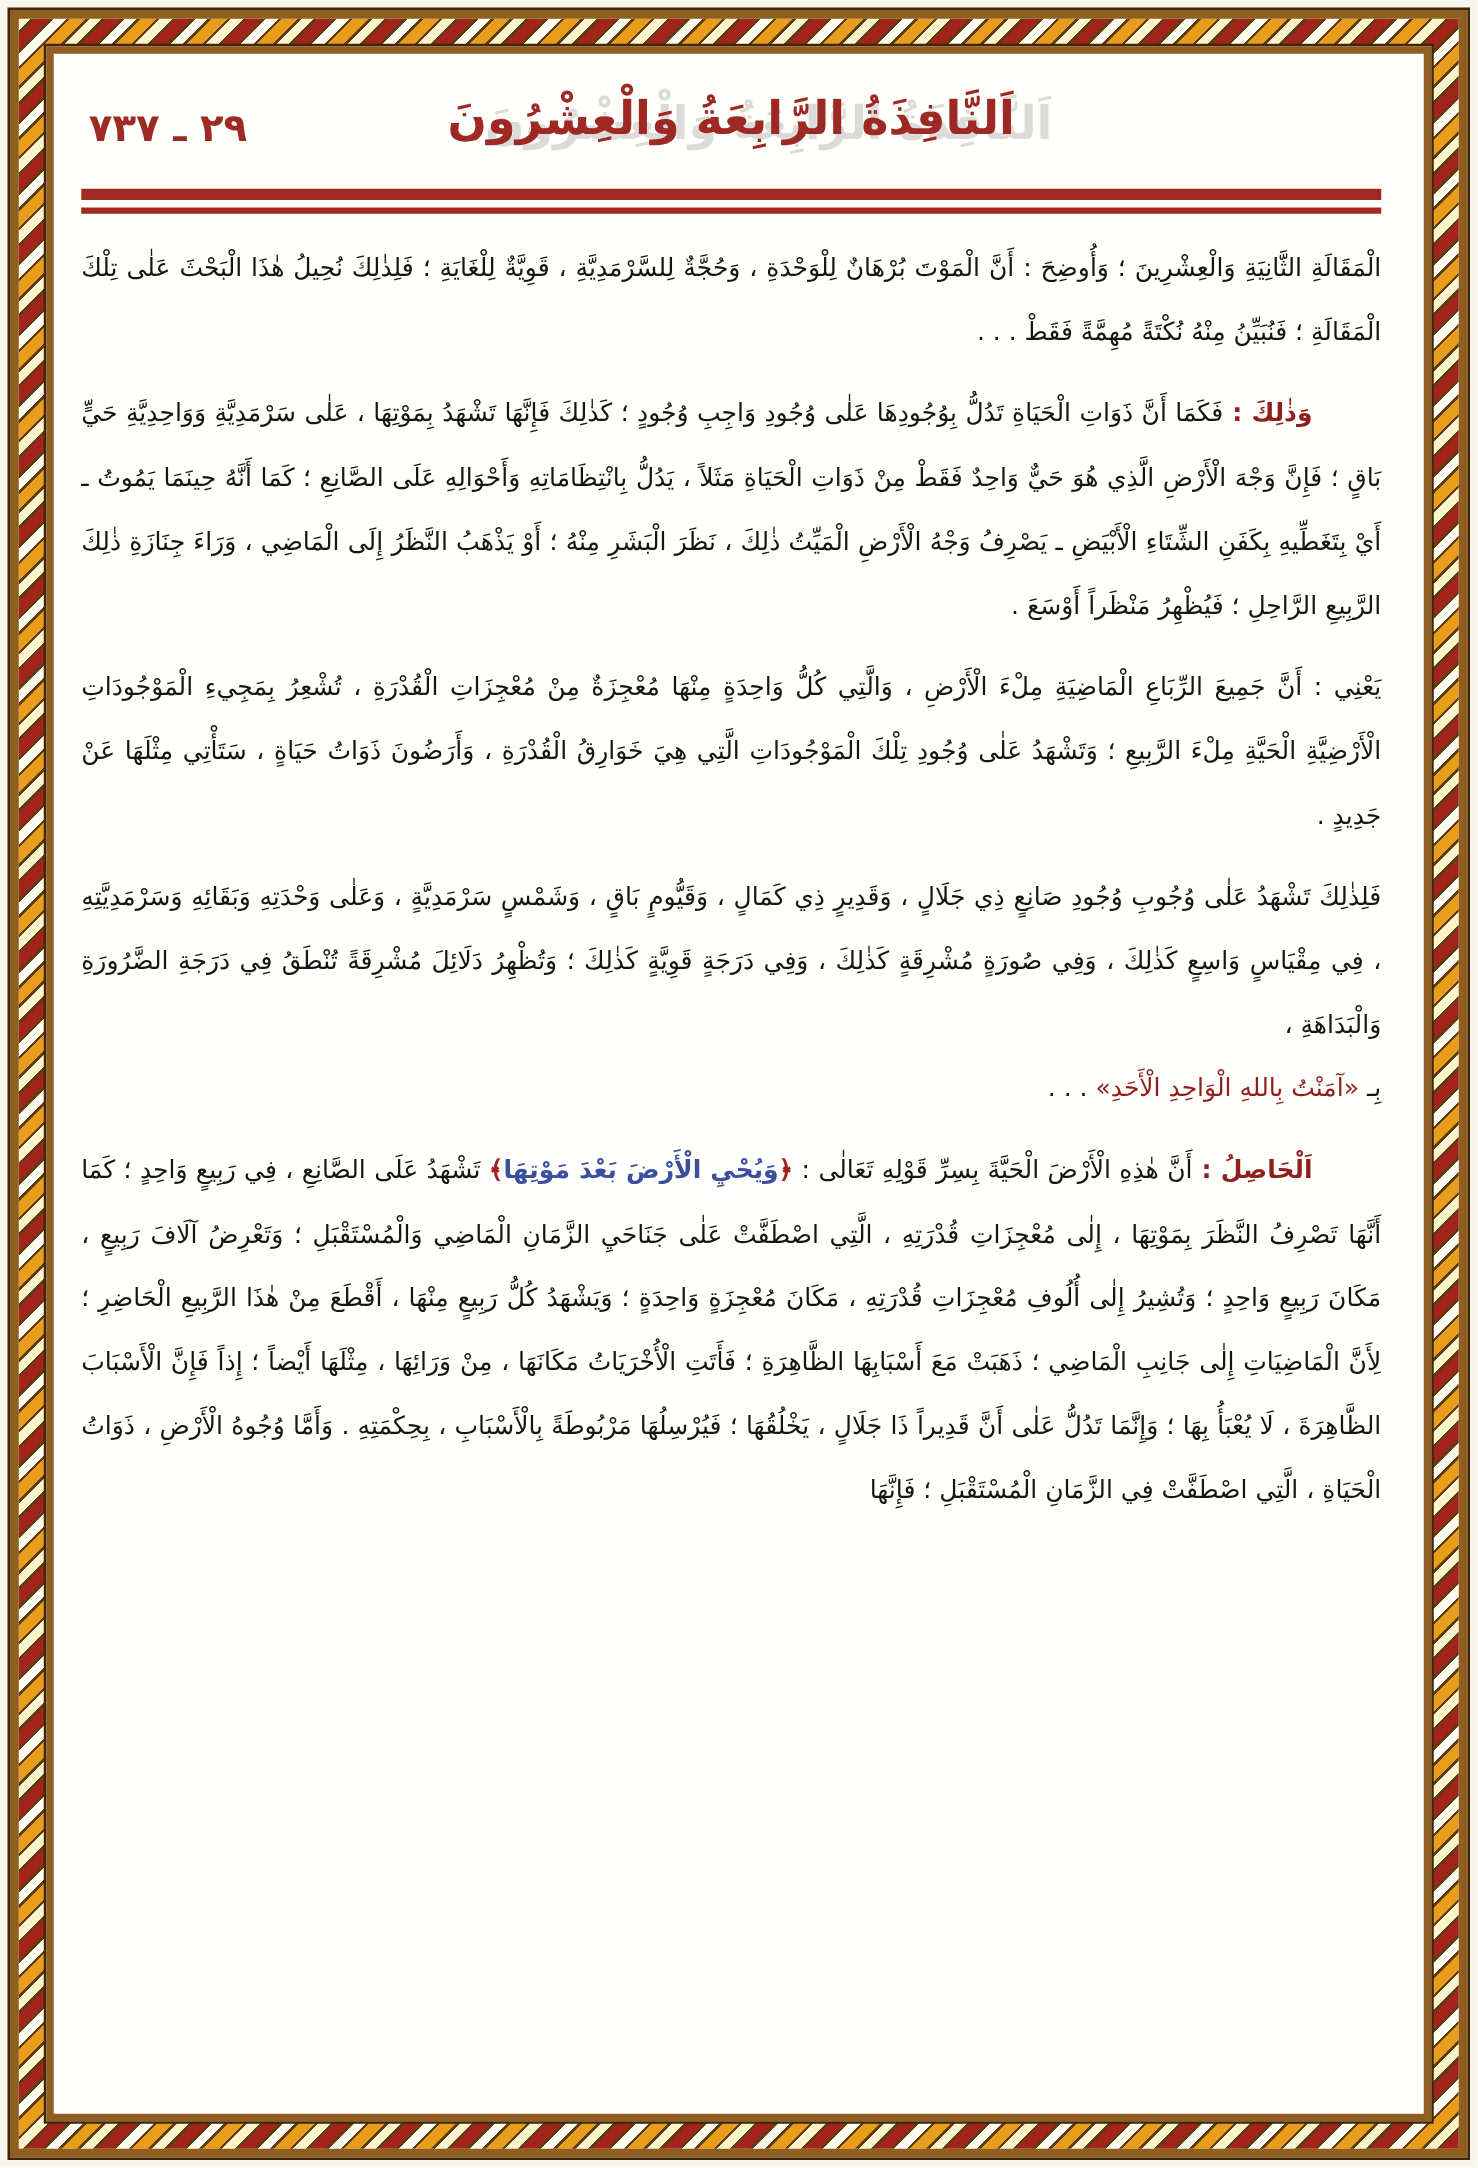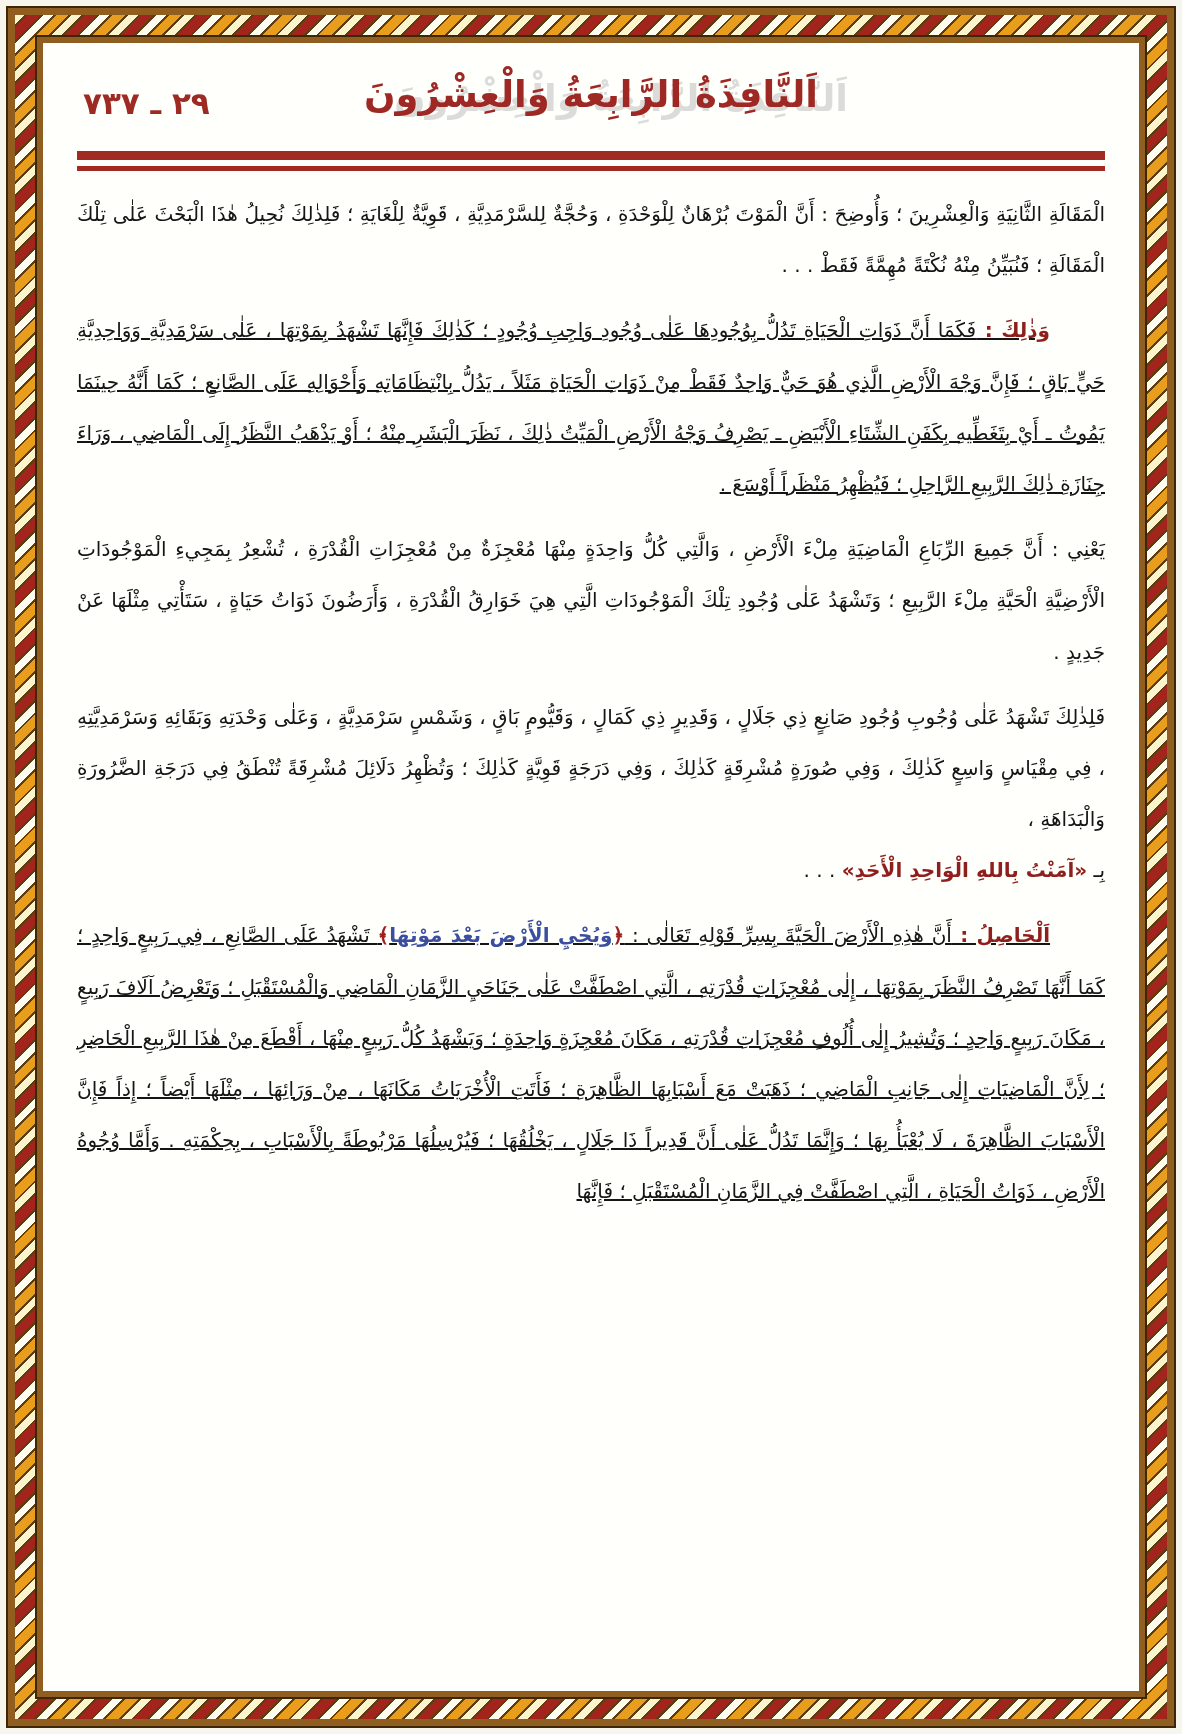--- a/index.html
+++ b/index.html
@@ -31,21 +31,21 @@
     display:flex;
     box-sizing:border-box;
   }
   .content{
     flex:1;
     margin:22px;
     border:6px solid #8f5e20;
     box-shadow:0 0 0 2px #3f2706;
     background:#fffffb;
     box-sizing:border-box;
-    padding:14px 34px 10px 34px;
+    padding:14px 34px 10px 22px;
     overflow:hidden;
     direction:rtl;
   }
   
   .header{
     position:relative;
     height:92px;
   }
   .pagenum{
     position:absolute;
@@ -87,22 +87,22 @@
   }
   
   .body{
     font-size:20px;
     line-height:2.56;
     color:#151515;
     text-align:justify;
     direction:rtl;
   }
   .para{margin:0 0 14px 0;}
-  .para.indent{text-indent:55px;text-decoration:underline;}
-  .red{color:#8e1f1c;font-weight:bold;}
+  .para.indent{text-indent:55px;}
+  .red{color:#8e1f1c;font-weight:normal;}
   .lead{font-weight:bold;}
   .verse{color:#3c4f9e;font-weight:bold;margin-top:28px;}
   .bracket{color:#a02020;font-weight:bold;}
 </style>
 </head>
 <body>
 
 <div class="page">
   <div class="frame">
     <div class="content">

